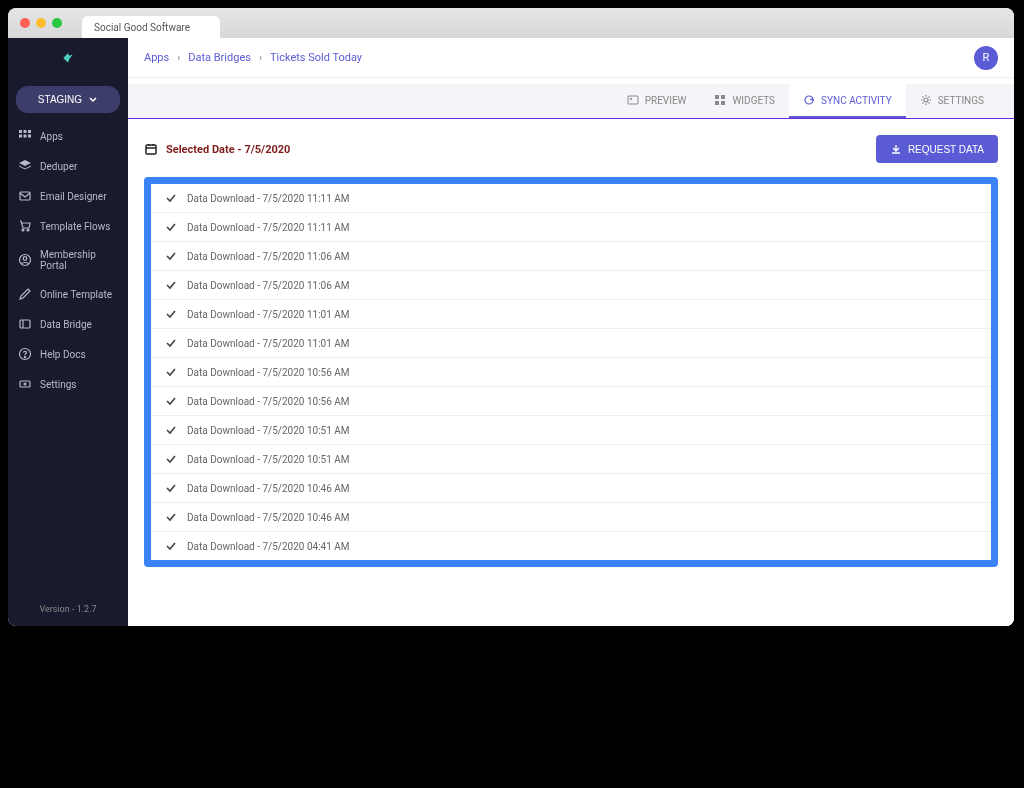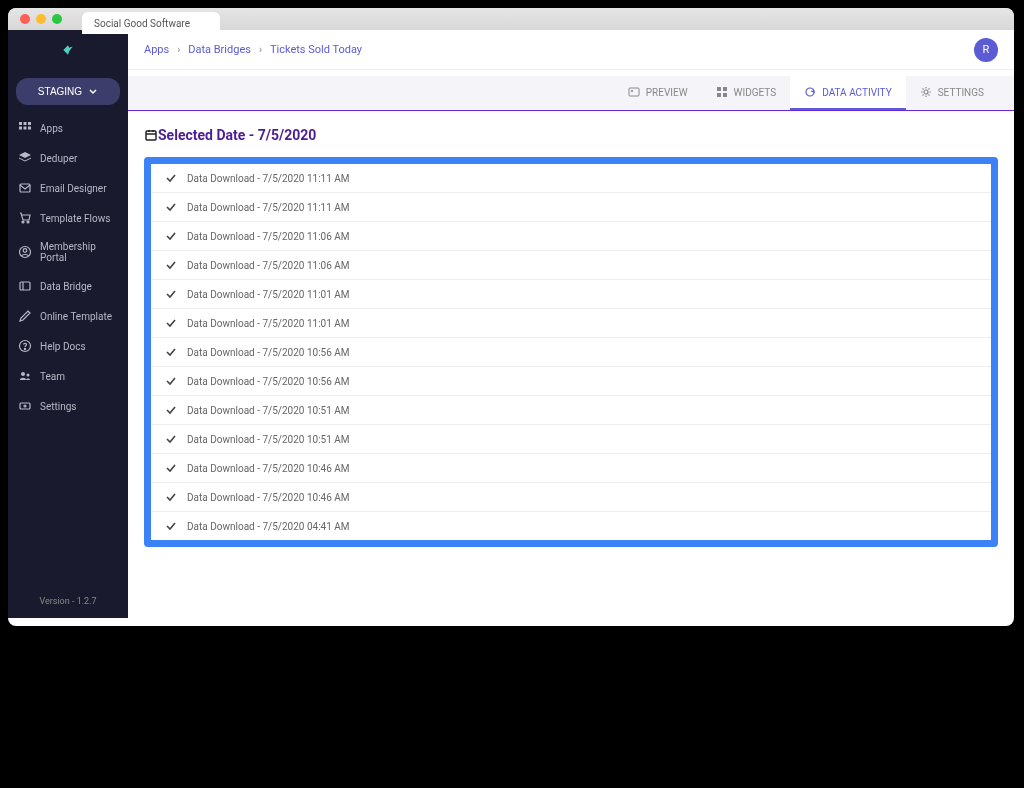--- a/index.html
+++ b/index.html
@@ -13,21 +13,21 @@
 .browser-window {
   width: 1006px;
   height: 618px;
   background: #fff;
   border-radius: 8px;
   overflow: hidden;
   position: relative;
   margin: 8px;
 }
 .browser-chrome {
-  height: 22px;
+  height: 30px;
   background: linear-gradient(#e5e5e5, #d8d8d8);
   display: flex;
   align-items: center;
   padding-left: 12px;
   position: relative;
   border-top-left-radius: 8px;
   border-top-right-radius: 8px;
 }
 .traffic-lights { display: flex; gap: 6px; }
 .light { width: 10px; height: 10px; border-radius: 50%; }
@@ -176,24 +176,24 @@
 }
 .content-header {
   display: flex;
   justify-content: space-between;
   align-items: center;
   margin-bottom: 14px;
 }
 .date-title {
   display: flex;
   align-items: center;
-  gap: 0;
-  font-size: 14px;
+  gap: 8px;
+  font-size: 11px;
   font-weight: 700;
-  color: #4c1d95;
+  color: #7f1d1d;
 }
 .request-btn {
   background: #5b5bd6;
   color: #fff;
   border: none;
   padding: 8px 14px;
   border-radius: 4px;
   font-size: 10px;
   display: flex;
   align-items: center;
@@ -298,54 +298,43 @@
                 <circle cx="7" cy="7" r="5.5"></circle>
                 <circle cx="7" cy="5.5" r="1.8"></circle>
                 <path d="M3.5 11 C4 9 10 9 10.5 11"></path>
               </svg>
             </span>
           <span>Membership Portal</span>
         </div>
         <div class="nav-item">
           <span class="nav-icon">
               <svg width="14" height="14" viewBox="0 0 14 14" fill="none" stroke="#b8b8c8" stroke-width="1.2">
+                <path d="M2 12 L3 9 L10 2 L12 4 L5 11 Z"></path>
+              </svg>
+            </span>
+          <span>Online Template</span>
+        </div>
+        <div class="nav-item">
+          <span class="nav-icon">
+              <svg width="14" height="14" viewBox="0 0 14 14" fill="none" stroke="#b8b8c8" stroke-width="1.2">
                 <rect x="2" y="3" width="10" height="8" rx="1"></rect>
                 <line x1="5" y1="3" x2="5" y2="11"></line>
               </svg>
             </span>
           <span>Data Bridge</span>
-        </div>
-        <div class="nav-item">
-          <span class="nav-icon">
-              <svg width="14" height="14" viewBox="0 0 14 14" fill="none" stroke="#b8b8c8" stroke-width="1.2">
-                <path d="M2 12 L3 9 L10 2 L12 4 L5 11 Z"></path>
-              </svg>
-            </span>
-          <span>Online Template</span>
         </div>
         <div class="nav-item">
           <span class="nav-icon">
               <svg width="14" height="14" viewBox="0 0 14 14" fill="none" stroke="#b8b8c8" stroke-width="1.2">
                 <circle cx="7" cy="7" r="5.5"></circle>
                 <path d="M5.5 5.5 C5.5 4 8.5 4 8.5 5.5 C8.5 7 7 6.5 7 8"></path>
                 <circle cx="7" cy="10" r="0.6" fill="#b8b8c8"></circle>
               </svg>
             </span>
           <span>Help Docs</span>
-        </div>
-        <div class="nav-item">
-          <span class="nav-icon">
-              <svg width="14" height="14" viewBox="0 0 14 14" fill="#b8b8c8">
-                <circle cx="5" cy="5" r="2"></circle>
-                <circle cx="10" cy="6" r="1.5"></circle>
-                <path d="M2 11 C2 8 8 8 8 11 Z"></path>
-                <path d="M8 11 C8 9 12 9 12 11 Z"></path>
-              </svg>
-            </span>
-          <span>Team</span>
         </div>
         <div class="nav-item">
           <span class="nav-icon">
               <svg width="14" height="14" viewBox="0 0 14 14" fill="none" stroke="#b8b8c8" stroke-width="1.2">
                 <rect x="2" y="4" width="10" height="6" rx="1"></rect>
                 <circle cx="7" cy="7" r="1"></circle>
               </svg>
             </span>
           <span>Settings</span>
         </div>
@@ -389,21 +378,21 @@
             </span>
           <span>WIDGETS</span>
         </div>
         <div class="tab-btn active">
           <span class="tab-icon">
               <svg width="12" height="12" viewBox="0 0 12 12" fill="none" stroke="#5b5bd6" stroke-width="1.2">
                 <path d="M2 6 A4 4 0 0 1 10 6 M10 6 A4 4 0 0 1 2 6"></path>
                 <path d="M9 3 L10 6 L7 5"></path>
               </svg>
             </span>
-          <span>DATA ACTIVITY</span>
+          <span>SYNC ACTIVITY</span>
         </div>
         <div class="tab-btn">
           <span class="tab-icon">
               <svg width="12" height="12" viewBox="0 0 12 12" fill="none" stroke="#888" stroke-width="1.2">
                 <circle cx="6" cy="6" r="2"></circle>
                 <path d="M6 1 L6 2.5 M6 9.5 L6 11 M1 6 L2.5 6 M9.5 6 L11 6 M2.5 2.5 L3.5 3.5 M8.5 8.5 L9.5 9.5 M9.5 2.5 L8.5 3.5 M3.5 8.5 L2.5 9.5"></path>
               </svg>
             </span>
           <span>SETTINGS</span>
         </div>
@@ -415,20 +404,28 @@
             <span>
                 <svg width="14" height="14" viewBox="0 0 14 14" fill="none" stroke="#222" stroke-width="1.5">
                   <rect x="2" y="3" width="10" height="9" rx="1"></rect>
                   <line x1="2" y1="6" x2="12" y2="6"></line>
                   <line x1="5" y1="2" x2="5" y2="4"></line>
                   <line x1="9" y1="2" x2="9" y2="4"></line>
                 </svg>
               </span>
             <span>Selected Date - 7/5/2020</span>
           </div>
+          <button class="request-btn">
+            <span>
+                <svg width="12" height="12" viewBox="0 0 12 12" fill="none" stroke="#fff" stroke-width="1.4">
+                  <path d="M6 2 L6 8 M3 5 L6 8 L9 5 M2 10 L10 10"></path>
+                </svg>
+              </span>
+            <span>REQUEST DATA</span>
+          </button>
         </div>
 
         <div class="list" id="sync-list">
             <div class="list-row">
               <span class="check">
                 <svg width="12" height="12" viewBox="0 0 12 12" fill="none" stroke="#444" stroke-width="1.6">
                   <path d="M2 6 L5 9 L10 3"></path>
                 </svg>
               </span>
               <span>Data Download - 7/5/2020 11:11 AM</span>

